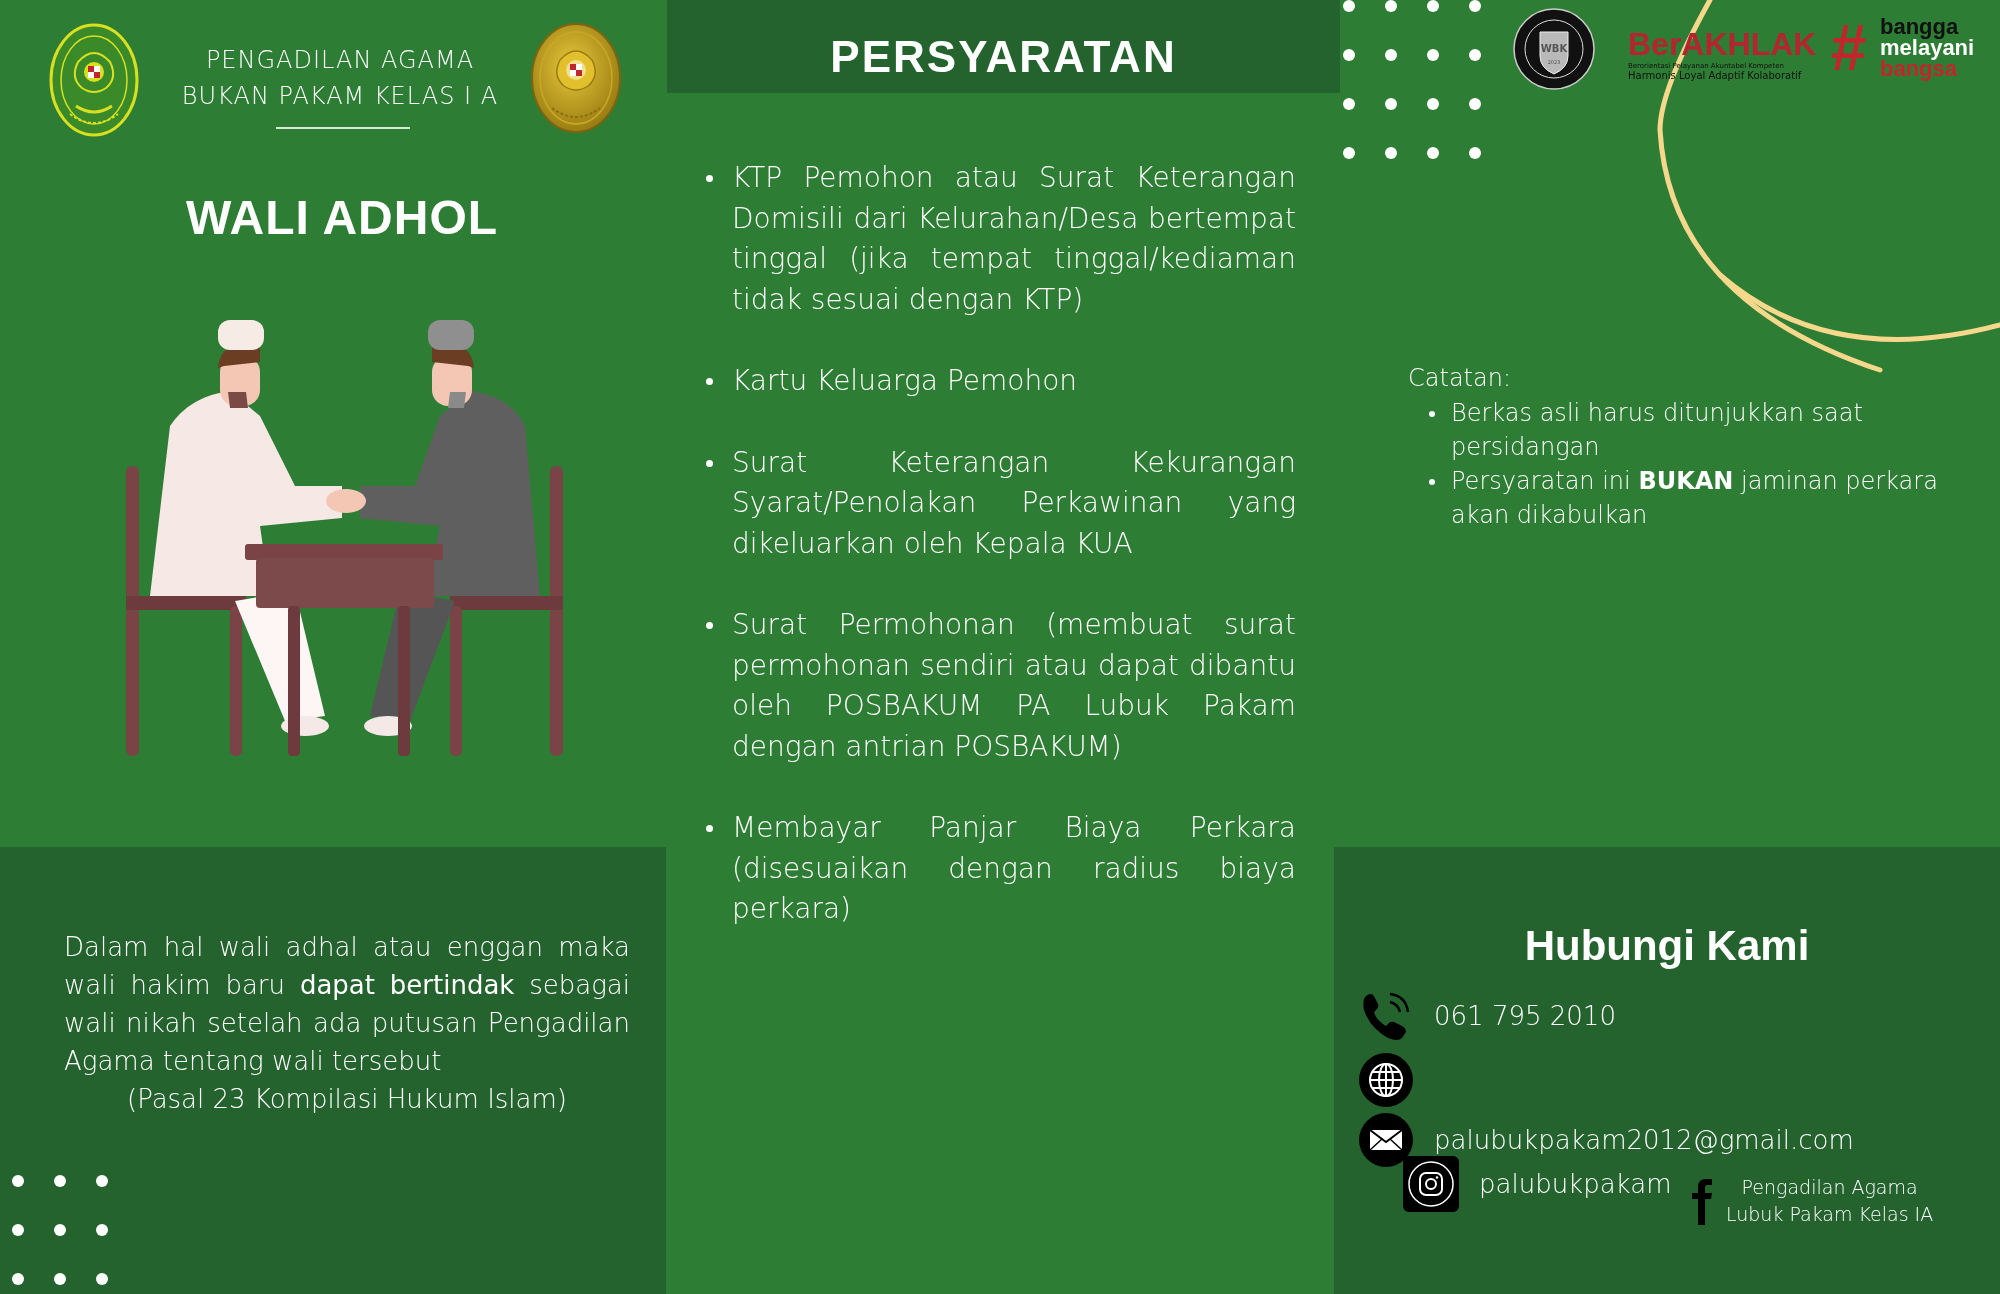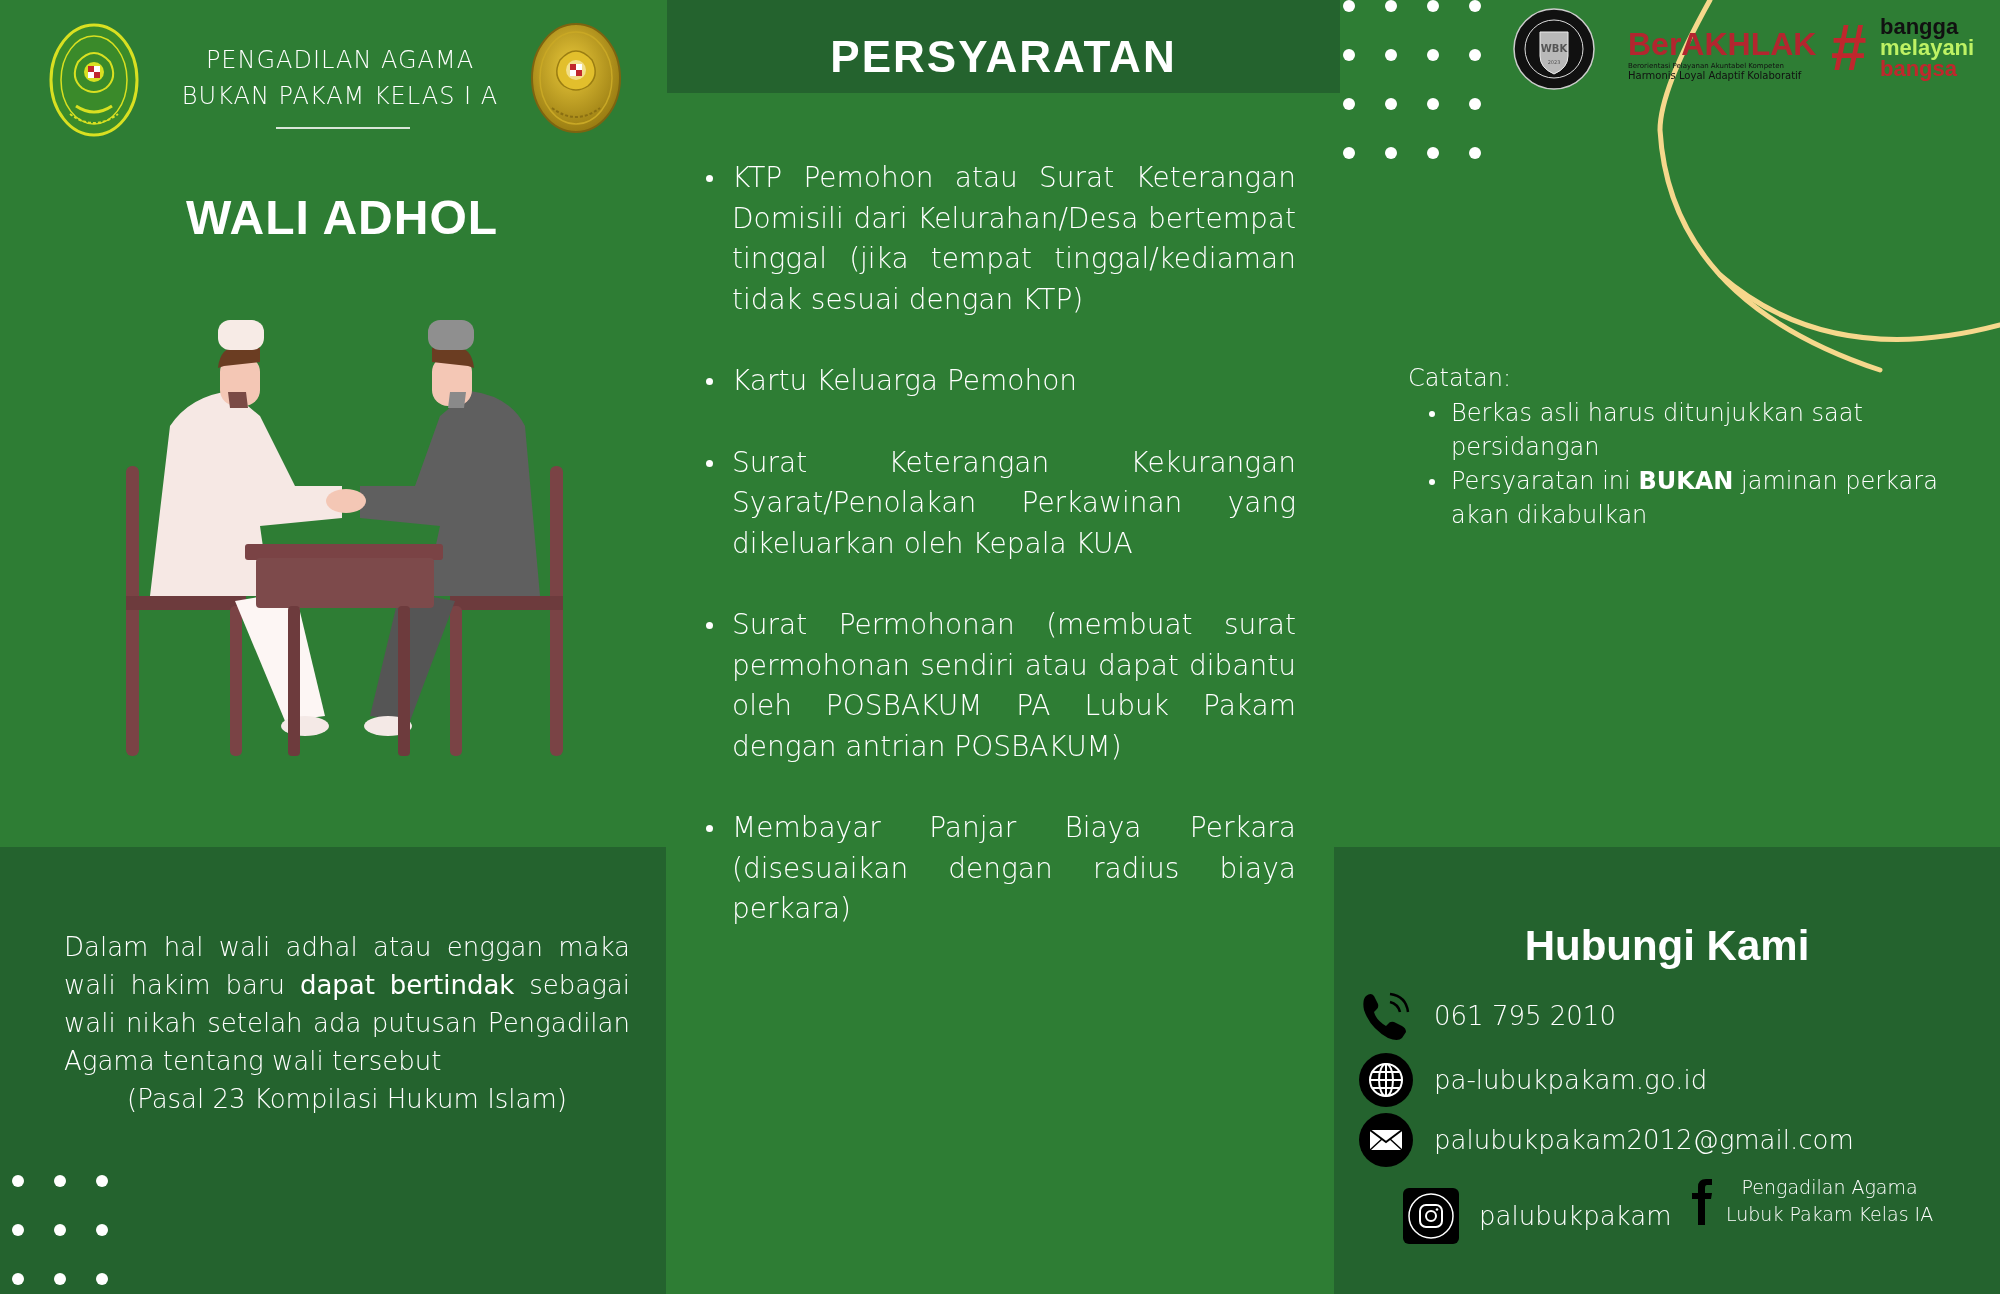--- a/index.html
+++ b/index.html
@@ -88,21 +88,21 @@
       left: 1334px; top: 922px; width: 666px; text-align: center;
       font-size: 42px; font-weight: bold;
       font-family: "Liberation Sans", sans-serif;
     }
     .contact-row { display: flex; align-items: center; }
     .contact-icon { width: 56px; height: 56px; flex: none; }
     .contact-text { font-size: 26px; font-weight: 300; margin-left: 20px; white-space: nowrap; }
     #row-phone { left: 1358px; top: 988px; }
     #row-web { left: 1358px; top: 1052px; }
     #row-mail { left: 1358px; top: 1112px; }
-    #row-ig { left: 1358px; top: 1188px; padding-left: 45px; }
+    #row-ig { left: 1358px; top: 1156px; padding-left: 45px; }
     #fb-block { left: 1690px; top: 1174px; display: flex; align-items: center; }
     #fb-text { font-size: 19px; line-height: 27px; text-align: center; margin-left: 12px; font-weight: 300; }
   </style>
 </head>
 <body>
 
 <div class="abs dark" id="left-bottom"></div>
 <div class="abs dark" id="header-bar"></div>
 <div class="abs dark" id="right-bottom"></div>
 
@@ -240,21 +240,21 @@
 <div class="abs" id="berakhlak">
   <div style="font-family:'Liberation Sans',sans-serif;font-weight:bold;font-size:32px;color:#b3262f;line-height:36px;margin-top:12px;">BerAKHLAK</div>
   <div style="font-size:7px;color:#111;line-height:9px;">Berorientasi Pelayanan Akuntabel Kompeten</div>
   <div style="font-size:10px;color:#111;line-height:9px;">Harmonis Loyal Adaptif Kolaboratif</div>
 </div>
 
 <div class="abs" id="bangga">
   <div style="position:absolute;left:0;top:0;font-family:'Liberation Sans',sans-serif;font-weight:bold;font-size:64px;line-height:64px;color:#c0272d;font-style:italic;">#</div>
   <div style="position:absolute;left:50px;top:0;font-size:22px;line-height:21px;font-family:'Liberation Sans',sans-serif;font-weight:bold;">
     <div style="color:#111;">bangga</div>
-    <div style="color:#bef264;">melayani</div>
+    <div style="color:#ffffff;">melayani</div>
     <div style="color:#c0272d;">bangsa</div>
   </div>
 </div>
 
 <div class="abs" id="notes">
   <div id="notes-title">Catatan:</div>
   <ul id="notes-list">
     <li><span>Berkas asli harus ditunjukkan saat persidangan</span></li>
     <li><span>Persyaratan ini </span><b>BUKAN</b><span> jaminan perkara akan dikabulkan</span></li>
   </ul>
@@ -276,21 +276,20 @@
     <circle cx="28" cy="28" r="27" fill="#000"></circle>
     <g fill="none" stroke="#fff" stroke-width="2">
       <circle cx="28" cy="28" r="16"></circle>
       <ellipse cx="28" cy="28" rx="7" ry="16"></ellipse>
       <line x1="28" y1="12" x2="28" y2="44"></line>
       <line x1="12" y1="28" x2="44" y2="28"></line>
       <line x1="15" y1="20" x2="41" y2="20"></line>
       <line x1="15" y1="36" x2="41" y2="36"></line>
     </g>
   </svg>
-  <span class="contact-text">pa-lubukpakam.go.id</span>
 </div>
 
 <div class="abs contact-row" id="row-mail">
   <svg class="contact-icon" viewBox="0 0 56 56">
     <circle cx="28" cy="28" r="27" fill="#000"></circle>
     <rect x="12" y="18" width="32" height="20" fill="#fff"></rect>
     <path d="M12 18 L28 30 L44 18" fill="none" stroke="#000" stroke-width="2"></path>
     <path d="M12 38 L24 27 M44 38 L32 27" fill="none" stroke="#000" stroke-width="1.5"></path>
   </svg>
   <span class="contact-text">palubukpakam2012@gmail.com</span>

